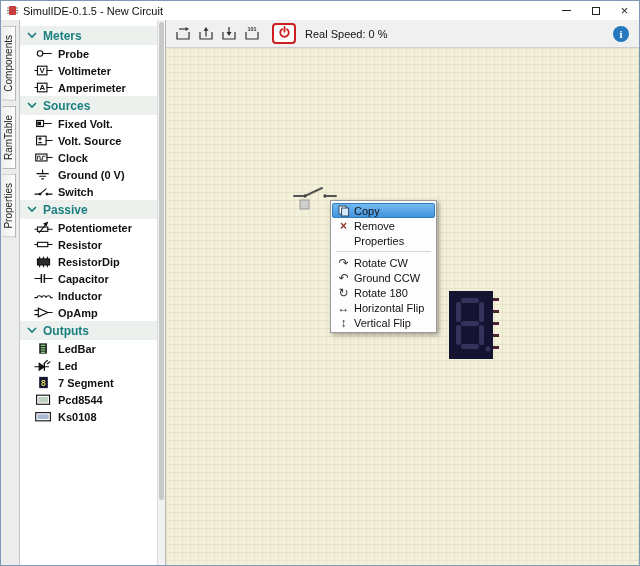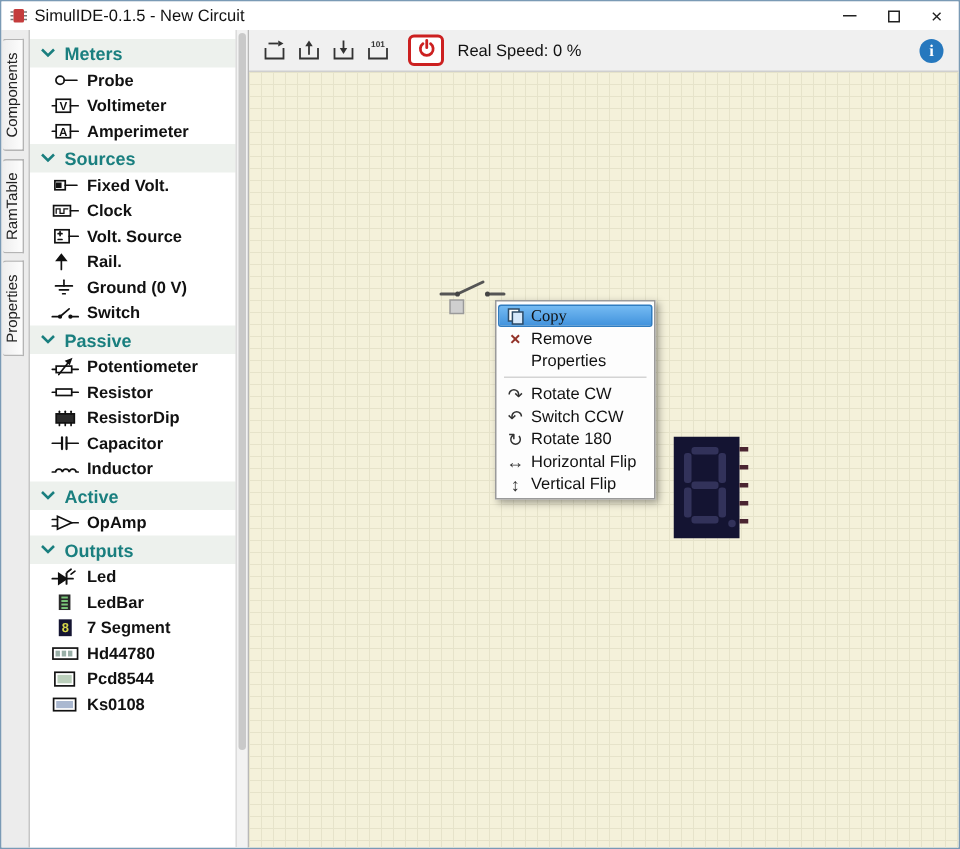--- a/index.html
+++ b/index.html
@@ -52,21 +52,21 @@
     background-size:8px 8px; }
   .comp { position:absolute; }
   .comp.switch { left:126px; top:134px; }
   .comp.sevenseg { left:283px; top:243px; }
 
   
   .context-menu { position:absolute; left:164px; top:152px; width:107px; background:#fdfdfd; border:1px solid #9a9a9a; box-shadow:2px 2px 5px rgba(0,0,0,0.35); padding:2px 1px; z-index:10; }
   .menu-item { height:15px; display:flex; align-items:center; gap:3px; padding:0 4px 0 3px; font-size:11px; color:#111; border:1px solid transparent; border-radius:2px; }
   .menu-item .mi-icon { width:15px; display:inline-flex; justify-content:center; align-items:center; font-size:12px; color:#333; flex:0 0 15px; }
   .menu-item .mi-icon.remove { color:#93332a; font-weight:bold; font-size:12px; }
-  .menu-item.highlighted { background:linear-gradient(#74baf2,#4293dd); border-color:#2f7cc0;font-family:Liberation Serif, serif; }
+  .menu-item.highlighted { background:linear-gradient(#74baf2,#4293dd); border-color:#2f7cc0; }
   .menu-sep { height:1px; background:#d4d4d4; margin:3px 4px; }
   .mi-label { white-space:nowrap; }
 </style>
 </head>
 <body>
 
 <div class="window">
 
   <div class="titlebar">
     <span class="app-icon">
@@ -157,47 +157,38 @@
                 <rect x="3" y="3.5" width="8" height="7" fill="#fff"></rect>
                 <rect x="4.5" y="5.5" width="3" height="3" fill="#111"></rect>
                 <line x1="11" y1="7" x2="20" y2="7"></line>
               </svg>
             </span>
             <span class="item-label">Fixed Volt.</span>
           </div>
           <div class="item">
             <span class="svgicon">
               <svg width="19" height="13" viewBox="0 0 22 14" fill="none" stroke="#111" stroke-width="1.3" stroke-linecap="round">
-                <rect x="2" y="3" width="13" height="8" fill="#fff"></rect>
-                <polyline points="4,9 4,5.5 7,5.5 7,9 10,9 10,5.5 13,5.5" stroke-width="1"></polyline>
-                <line x1="15" y1="7" x2="21" y2="7"></line>
-              </svg>
-            </span>
-            <span class="item-label">Clock</span>
-          </div>
-          <div class="item">
-            <span class="svgicon">
-              <svg width="19" height="13" viewBox="0 0 22 14" fill="none" stroke="#111" stroke-width="1.3" stroke-linecap="round">
                 <rect x="3" y="2" width="11" height="10" fill="#fff"></rect>
                 <line x1="5.5" y1="5" x2="8.5" y2="5"></line>
                 <line x1="7" y1="3.5" x2="7" y2="6.5"></line>
                 <line x1="5.5" y1="9.5" x2="8.5" y2="9.5"></line>
                 <line x1="14" y1="7" x2="21" y2="7"></line>
               </svg>
             </span>
             <span class="item-label">Volt. Source</span>
           </div>
           <div class="item">
             <span class="svgicon">
               <svg width="19" height="13" viewBox="0 0 22 14" fill="none" stroke="#111" stroke-width="1.3" stroke-linecap="round">
-                <line x1="8" y1="13" x2="8" y2="6"></line>
-                <polygon points="4.5,6 11.5,6 8,1.5" fill="#111"></polygon>
-              </svg>
-            </span>
-            <span class="item-label">Rail.</span>
+                <rect x="2" y="3" width="13" height="8" fill="#fff"></rect>
+                <polyline points="4,9 4,5.5 7,5.5 7,9 10,9 10,5.5 13,5.5" stroke-width="1"></polyline>
+                <line x1="15" y1="7" x2="21" y2="7"></line>
+              </svg>
+            </span>
+            <span class="item-label">Clock</span>
           </div>
           <div class="item">
             <span class="svgicon">
               <svg width="19" height="13" viewBox="0 0 22 14" fill="none" stroke="#111" stroke-width="1.3" stroke-linecap="round">
                 <line x1="10" y1="1.5" x2="10" y2="6"></line>
                 <line x1="3.5" y1="6" x2="16.5" y2="6"></line>
                 <line x1="6.5" y1="9" x2="13.5" y2="9"></line>
                 <line x1="9" y1="12" x2="11" y2="12"></line>
               </svg>
             </span>
@@ -271,91 +262,72 @@
             <span class="item-label">Capacitor</span>
           </div>
           <div class="item">
             <span class="svgicon">
               <svg width="19" height="13" viewBox="0 0 22 14" fill="none" stroke="#111" stroke-width="1.3" stroke-linecap="round">
                 <path d="M1,9.5 h2.5 a2.7,2.7 0 0 1 5.3,0 a2.7,2.7 0 0 1 5.3,0 a2.7,2.7 0 0 1 5.3,0 h1.6"></path>
               </svg>
             </span>
             <span class="item-label">Inductor</span>
           </div>
+          <div class="item">
+            <span class="svgicon">
+              <svg width="19" height="13" viewBox="0 0 22 14" fill="none" stroke="#111" stroke-width="1.3" stroke-linecap="round">
+                <polygon points="5,2 5,12 16,7" fill="#fff"></polygon>
+                <line x1="1" y1="4.5" x2="5" y2="4.5"></line>
+                <line x1="1" y1="9.5" x2="5" y2="9.5"></line>
+                <line x1="16" y1="7" x2="21" y2="7"></line>
+              </svg>
+            </span>
+            <span class="item-label">OpAmp</span>
+          </div>
           <div class="cat">
             <span class="svgicon chev">
               <svg width="10" height="7" viewBox="0 0 10 7">
                 <polyline points="1,1 5,5 9,1" fill="none" stroke="#1a7f7f" stroke-width="1.7"></polyline>
               </svg>
             </span>
-            <span class="cat-label">Active</span>
-          </div>
-          <div class="item">
-            <span class="svgicon">
-              <svg width="19" height="13" viewBox="0 0 22 14" fill="none" stroke="#111" stroke-width="1.3" stroke-linecap="round">
-                <polygon points="5,2 5,12 16,7" fill="#fff"></polygon>
-                <line x1="1" y1="4.5" x2="5" y2="4.5"></line>
-                <line x1="1" y1="9.5" x2="5" y2="9.5"></line>
-                <line x1="16" y1="7" x2="21" y2="7"></line>
-              </svg>
-            </span>
-            <span class="item-label">OpAmp</span>
-          </div>
-          <div class="cat">
-            <span class="svgicon chev">
-              <svg width="10" height="7" viewBox="0 0 10 7">
-                <polyline points="1,1 5,5 9,1" fill="none" stroke="#1a7f7f" stroke-width="1.7"></polyline>
-              </svg>
-            </span>
             <span class="cat-label">Outputs</span>
+          </div>
+          <div class="item">
+            <span class="svgicon">
+              <svg width="19" height="13" viewBox="0 0 22 14" fill="none" stroke="#111" stroke-width="1.3" stroke-linecap="round">
+                <rect x="6" y="1" width="9" height="12" fill="#2a2a2a" stroke="none"></rect>
+                <rect x="8" y="2.6" width="5" height="1.5" fill="#7ac87a" stroke="none"></rect>
+                <rect x="8" y="5.3" width="5" height="1.5" fill="#7ac87a" stroke="none"></rect>
+                <rect x="8" y="8" width="5" height="1.5" fill="#7ac87a" stroke="none"></rect>
+                <rect x="8" y="10.7" width="5" height="1.5" fill="#7ac87a" stroke="none"></rect>
+              </svg>
+            </span>
+            <span class="item-label">LedBar</span>
           </div>
           <div class="item">
             <span class="svgicon">
               <svg width="19" height="13" viewBox="0 0 22 14" fill="none" stroke="#111" stroke-width="1.3" stroke-linecap="round">
                 <line x1="1" y1="8.5" x2="6" y2="8.5"></line>
                 <polygon points="6,4.5 6,12.5 12,8.5" fill="#111"></polygon>
                 <line x1="12" y1="4.5" x2="12" y2="12.5" stroke-width="1.5"></line>
                 <line x1="12" y1="8.5" x2="17" y2="8.5"></line>
                 <line x1="12.5" y1="3.5" x2="15.5" y2="1.2"></line>
                 <line x1="15.5" y1="5" x2="18.5" y2="2.7"></line>
               </svg>
             </span>
             <span class="item-label">Led</span>
           </div>
           <div class="item">
             <span class="svgicon">
               <svg width="19" height="13" viewBox="0 0 22 14" fill="none" stroke="#111" stroke-width="1.3" stroke-linecap="round">
-                <rect x="6" y="1" width="9" height="12" fill="#2a2a2a" stroke="none"></rect>
-                <rect x="8" y="2.6" width="5" height="1.5" fill="#7ac87a" stroke="none"></rect>
-                <rect x="8" y="5.3" width="5" height="1.5" fill="#7ac87a" stroke="none"></rect>
-                <rect x="8" y="8" width="5" height="1.5" fill="#7ac87a" stroke="none"></rect>
-                <rect x="8" y="10.7" width="5" height="1.5" fill="#7ac87a" stroke="none"></rect>
-              </svg>
-            </span>
-            <span class="item-label">LedBar</span>
-          </div>
-          <div class="item">
-            <span class="svgicon">
-              <svg width="19" height="13" viewBox="0 0 22 14" fill="none" stroke="#111" stroke-width="1.3" stroke-linecap="round">
                 <rect x="6" y="0.5" width="10" height="13" fill="#141432" stroke="none"></rect>
                 <text x="11" y="10.6" font-size="10" fill="#d8d84a" stroke="none" text-anchor="middle" font-weight="bold">8</text>
               </svg>
             </span>
             <span class="item-label">7 Segment</span>
-          </div>
-          <div class="item">
-            <span class="svgicon">
-              <svg width="19" height="13" viewBox="0 0 22 14" fill="none" stroke="#111" stroke-width="1.3" stroke-linecap="round">
-                <rect x="1.5" y="3" width="19" height="8.5" fill="#fff"></rect>
-                <rect x="3.5" y="5" width="3.4" height="4.5" fill="#9ab0a8" stroke="none"></rect>
-                <rect x="8.3" y="5" width="3.4" height="4.5" fill="#9ab0a8" stroke="none"></rect>
-                <rect x="13.1" y="5" width="3.4" height="4.5" fill="#9ab0a8" stroke="none"></rect>
-              </svg>
-            </span>
-            <span class="item-label">Hd44780</span>
           </div>
           <div class="item">
             <span class="svgicon">
               <svg width="19" height="13" viewBox="0 0 22 14" fill="none" stroke="#111" stroke-width="1.3" stroke-linecap="round">
                 <rect x="3" y="2" width="15" height="10.5" fill="#fff"></rect>
                 <rect x="5" y="4" width="11" height="6.5" fill="#bcd0bc" stroke="none"></rect>
               </svg>
             </span>
             <span class="item-label">Pcd8544</span>
           </div>
@@ -484,21 +456,21 @@
               <span class="mi-icon"></span>
               <span class="mi-label">Properties</span>
             </div>
             <div class="menu-sep"></div>
             <div class="menu-item">
               <span class="mi-icon">↷</span>
               <span class="mi-label">Rotate CW</span>
             </div>
             <div class="menu-item">
               <span class="mi-icon">↶</span>
-              <span class="mi-label">Switch CCW</span>
+              <span class="mi-label">Ground CCW</span>
             </div>
             <div class="menu-item">
               <span class="mi-icon">↻</span>
               <span class="mi-label">Rotate 180</span>
             </div>
             <div class="menu-item">
               <span class="mi-icon">↔</span>
               <span class="mi-label">Horizontal Flip</span>
             </div>
             <div class="menu-item">

